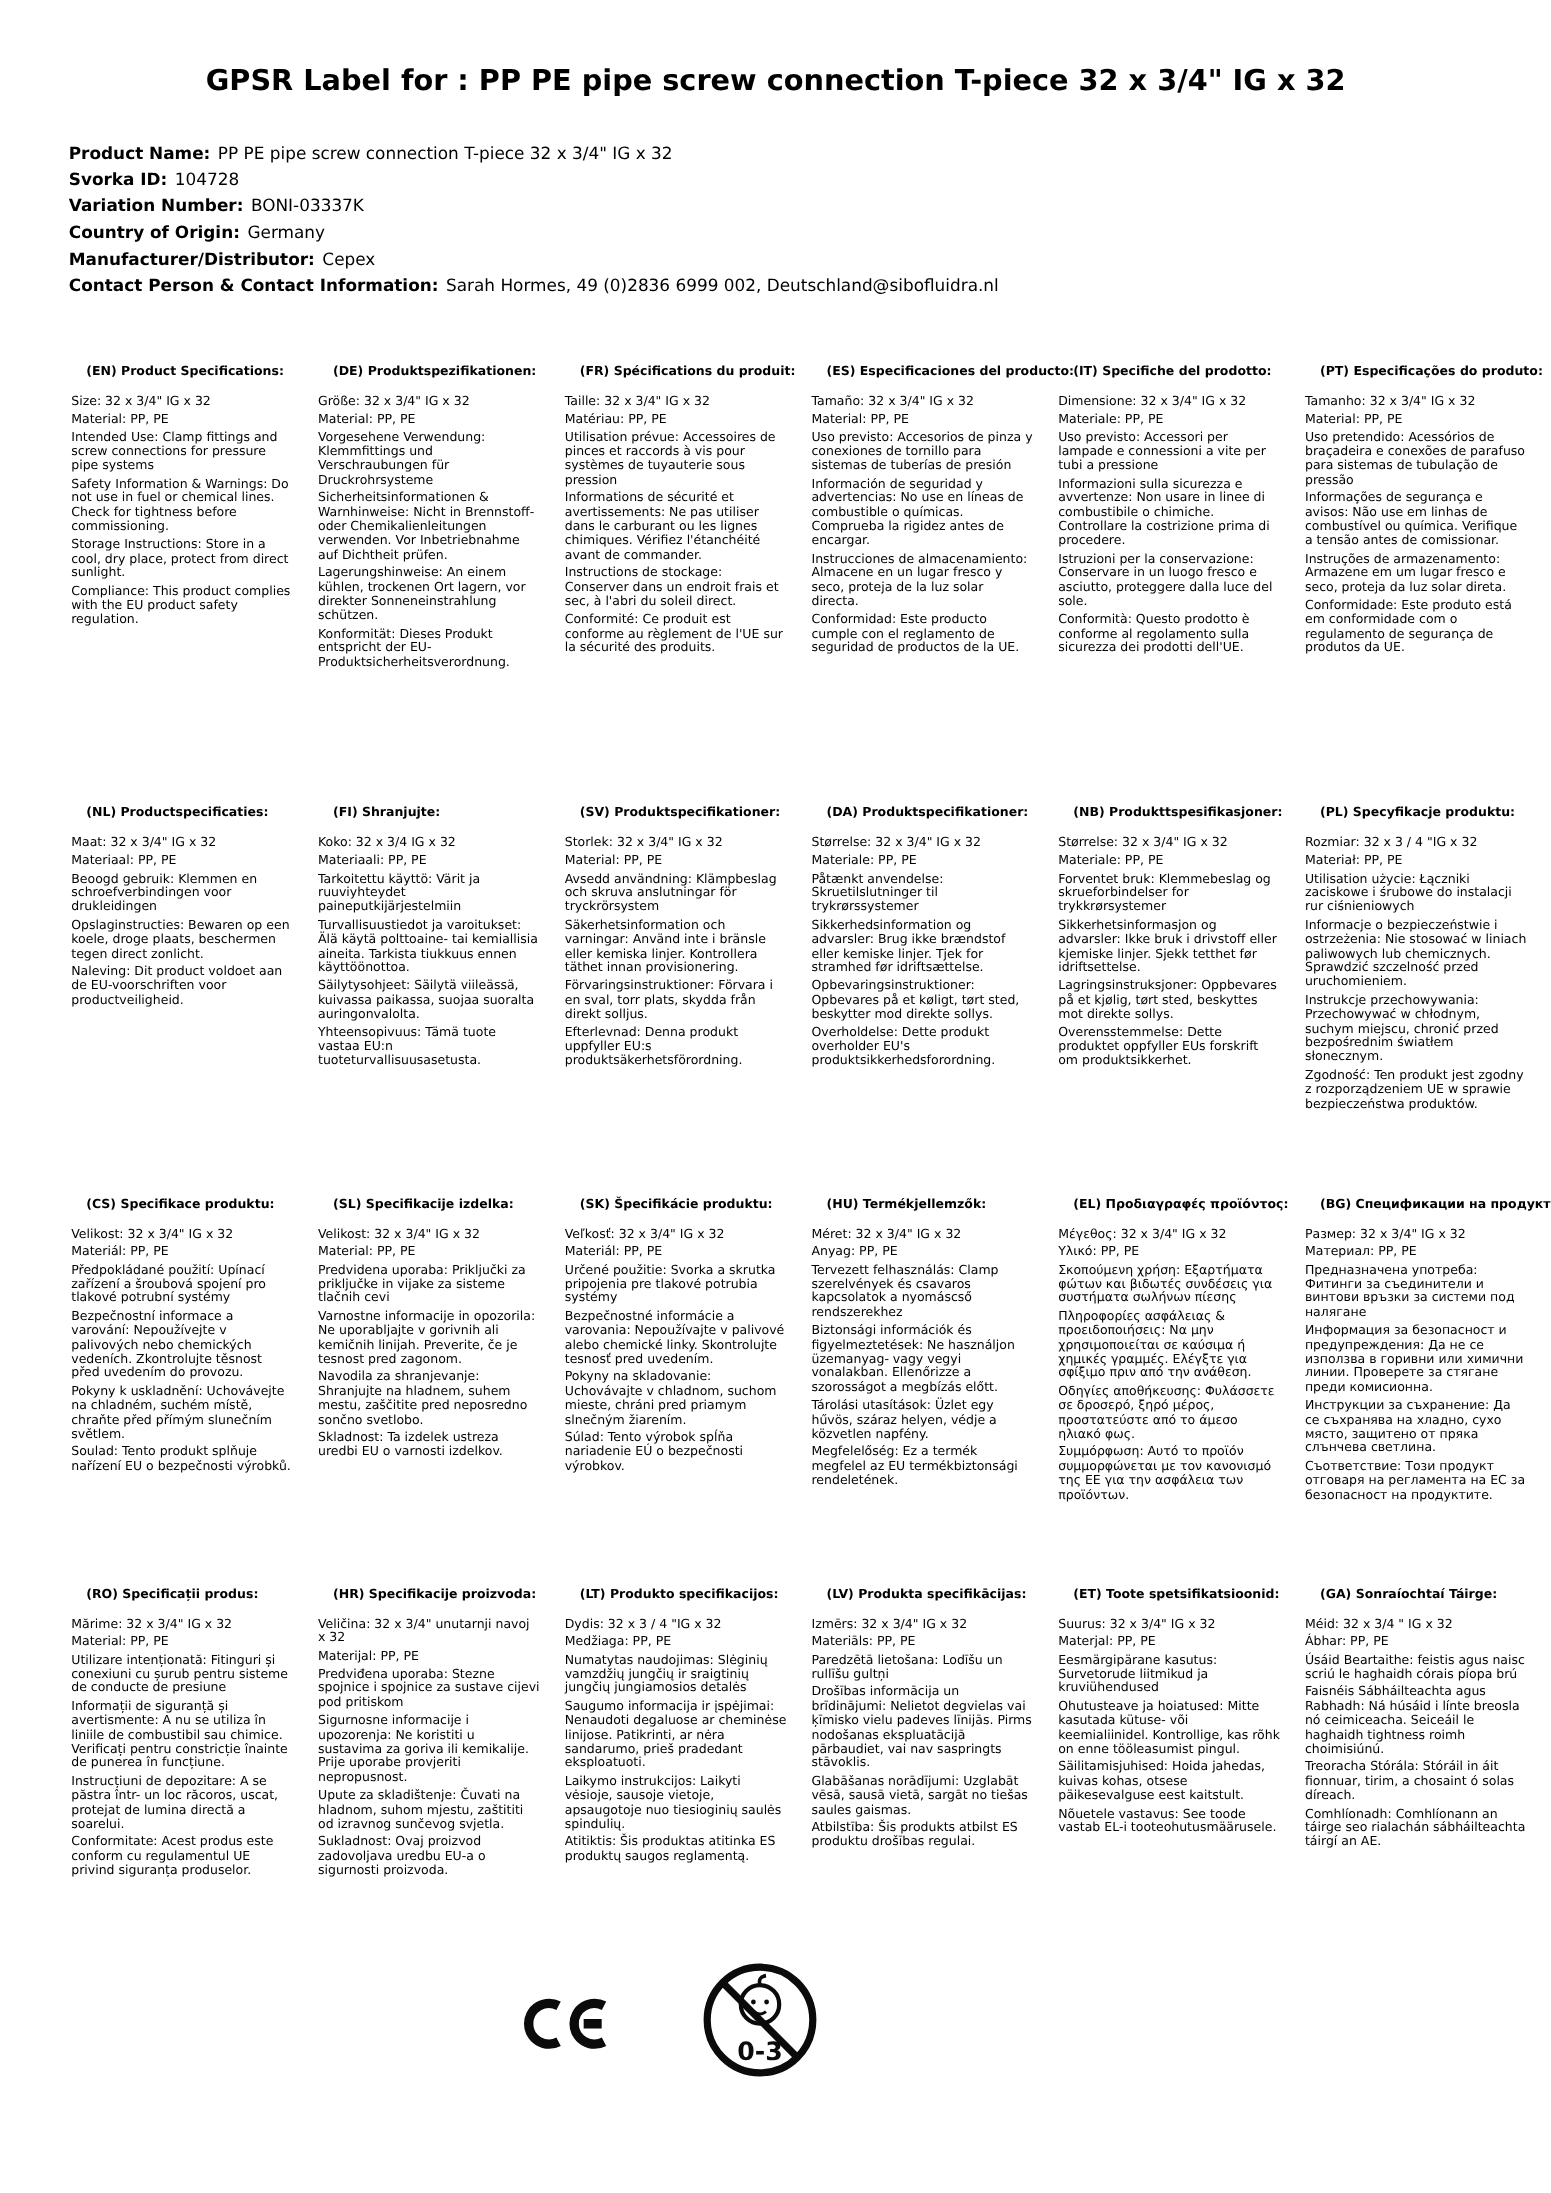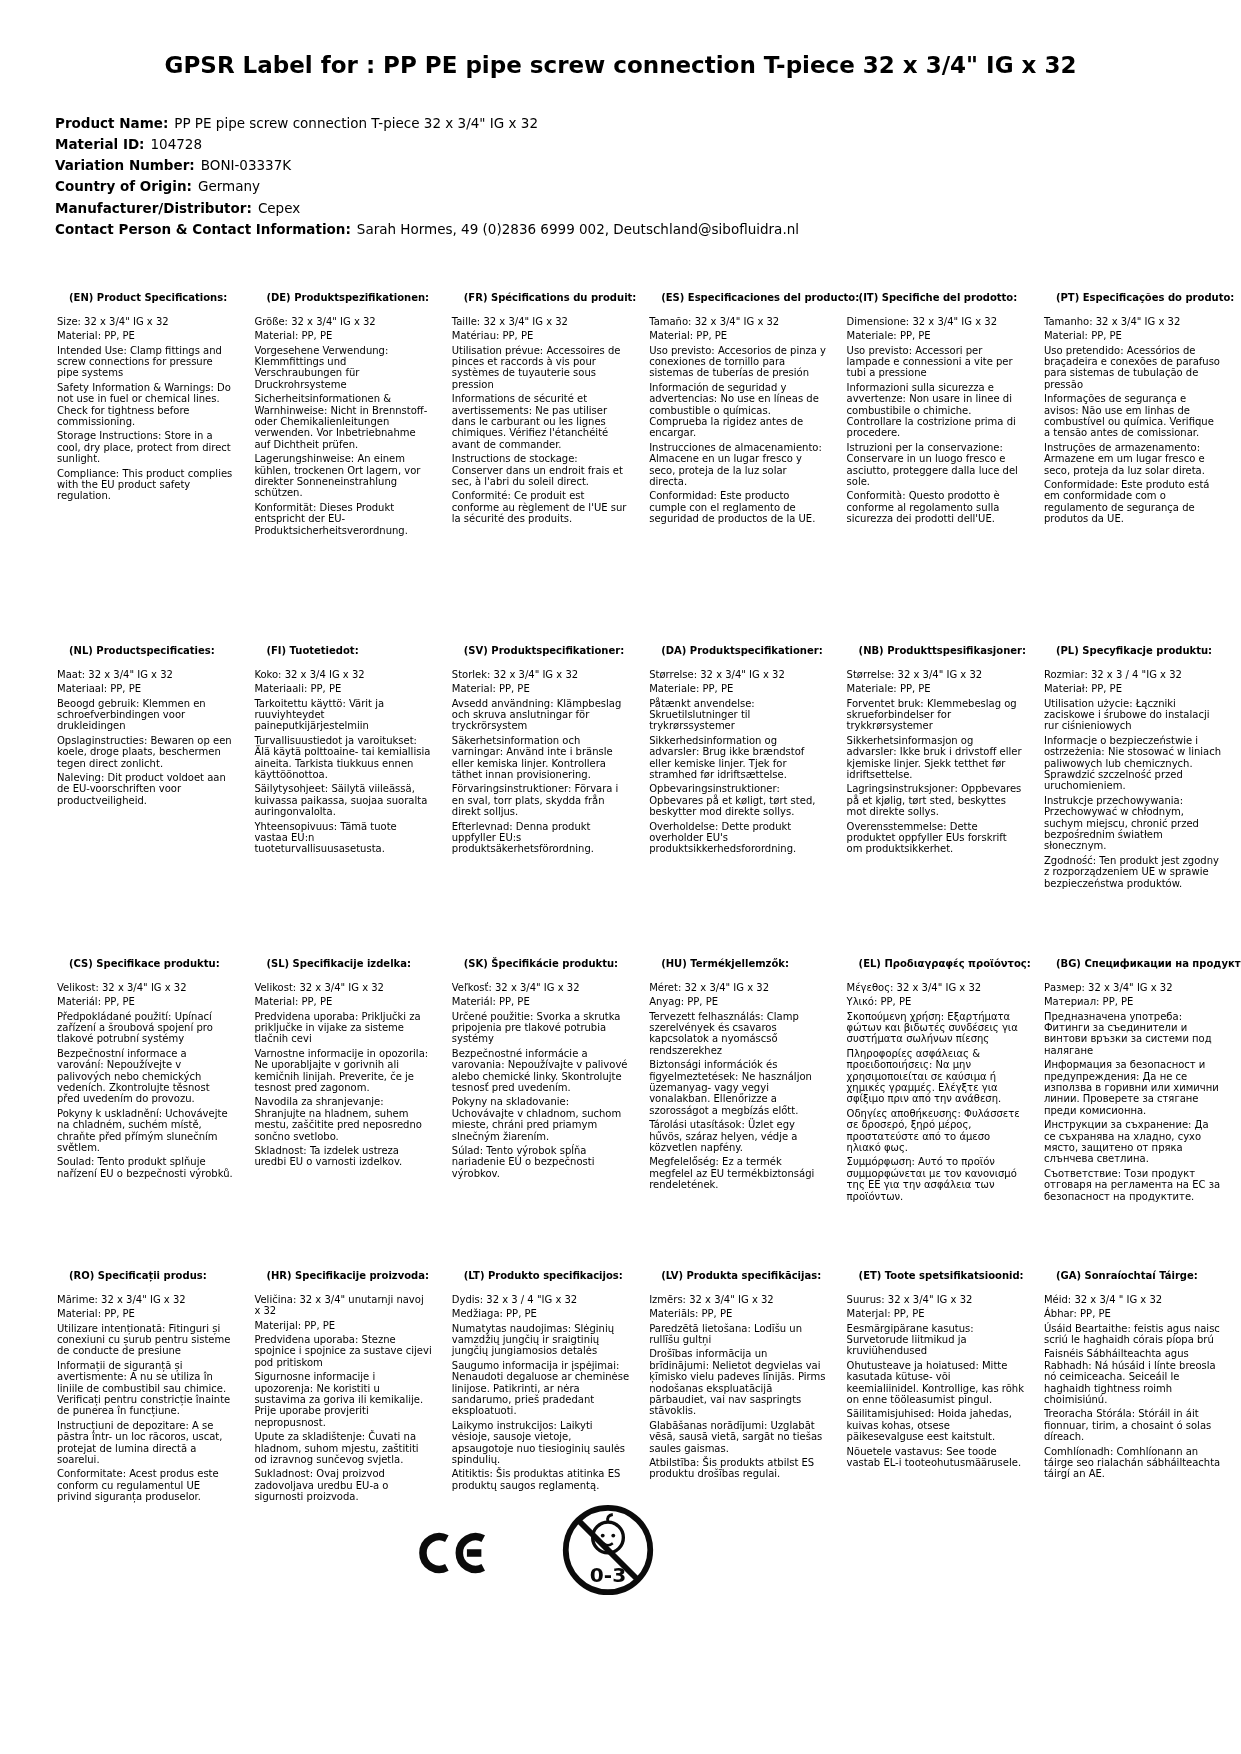--- a/index.html
+++ b/index.html
@@ -18,32 +18,32 @@
   .pval{margin-left:6px;text-align:center;}
   .language-grid{
     display:grid;margin:40px 0 0 57px;
     grid-template-columns:repeat(6,197.4px);
     grid-template-rows:353px 313px 312px auto;
   }
   .lang{padding-right:20px;font-size:10px;line-height:1.14;}
   .lhead{font-weight:bold;white-space:nowrap;margin:12px;}
   .lline{margin:3px 0 0 0;padding:0;}
   .lline:first-of-type{margin-top:1px;}
-  .footer{position:absolute;left:0;top:1494px;width:100%;height:120px;}
+  .footer{position:absolute;left:0;top:1560px;width:100%;height:120px;}
   .ce-wrap{position:absolute;left:418px;top:38px;}
   .age-wrap{position:absolute;left:560px;top:8px;}
 </style>
 </head>
 <body>
 
 <div class="page-title">GPSR Label for : PP PE pipe screw connection T-piece 32 x 3/4" IG x 32</div>
 
 <div class="product-info">
     <div class="prow"><span class="plab">Product Name:</span><span class="pval">PP PE pipe screw connection T-piece 32 x 3/4" IG x 32</span></div>
-    <div class="prow"><span class="plab">Material ID:</span><span class="pval">104728</span></div>
+    <div class="prow"><span class="plab">Svorka ID:</span><span class="pval">104728</span></div>
     <div class="prow"><span class="plab">Variation Number:</span><span class="pval">BONI-03337K</span></div>
     <div class="prow"><span class="plab">Country of Origin:</span><span class="pval">Germany</span></div>
     <div class="prow"><span class="plab">Manufacturer/Distributor:</span><span class="pval">Cepex</span></div>
     <div class="prow"><span class="plab">Contact Person &amp; Contact Information:</span><span class="pval">Sarah Hormes, 49 (0)2836 6999 002, Deutschland@sibofluidra.nl</span></div>
   </div>
 
 <div class="language-grid">
     <div class="lang">
       <div class="lhead">(EN) Product Specifications:</div>
       <p class="lline">Size: 32 x 3/4" IG x 32</p>
@@ -100,21 +100,21 @@
     </div>
     <div class="lang">
       <div class="lhead">(NL) Productspecificaties:</div>
       <p class="lline">Maat: 32 x 3/4" IG x 32</p>
       <p class="lline">Materiaal: PP, PE</p>
       <p class="lline">Beoogd gebruik: Klemmen en schroefverbindingen voor drukleidingen</p>
       <p class="lline">Opslaginstructies: Bewaren op een koele, droge plaats, beschermen tegen direct zonlicht.</p>
       <p class="lline">Naleving: Dit product voldoet aan de EU-voorschriften voor productveiligheid.</p>
     </div>
     <div class="lang">
-      <div class="lhead">(FI) Tuotetiedot:</div>
+      <div class="lhead">(FI) Shranjujte:</div>
       <p class="lline">Koko: 32 x 3/4 IG x 32</p>
       <p class="lline">Materiaali: PP, PE</p>
       <p class="lline">Tarkoitettu käyttö: Värit ja ruuviyhteydet paineputkijärjestelmiin</p>
       <p class="lline">Turvallisuustiedot ja varoitukset: Älä käytä polttoaine- tai kemiallisia aineita. Tarkista tiukkuus ennen käyttöönottoa.</p>
       <p class="lline">Säilytysohjeet: Säilytä viileässä, kuivassa paikassa, suojaa suoralta auringonvalolta.</p>
       <p class="lline">Yhteensopivuus: Tämä tuote vastaa EU:n tuoteturvallisuusasetusta.</p>
     </div>
     <div class="lang">
       <div class="lhead">(SV) Produktspecifikationer:</div>
       <p class="lline">Storlek: 32 x 3/4" IG x 32</p>

